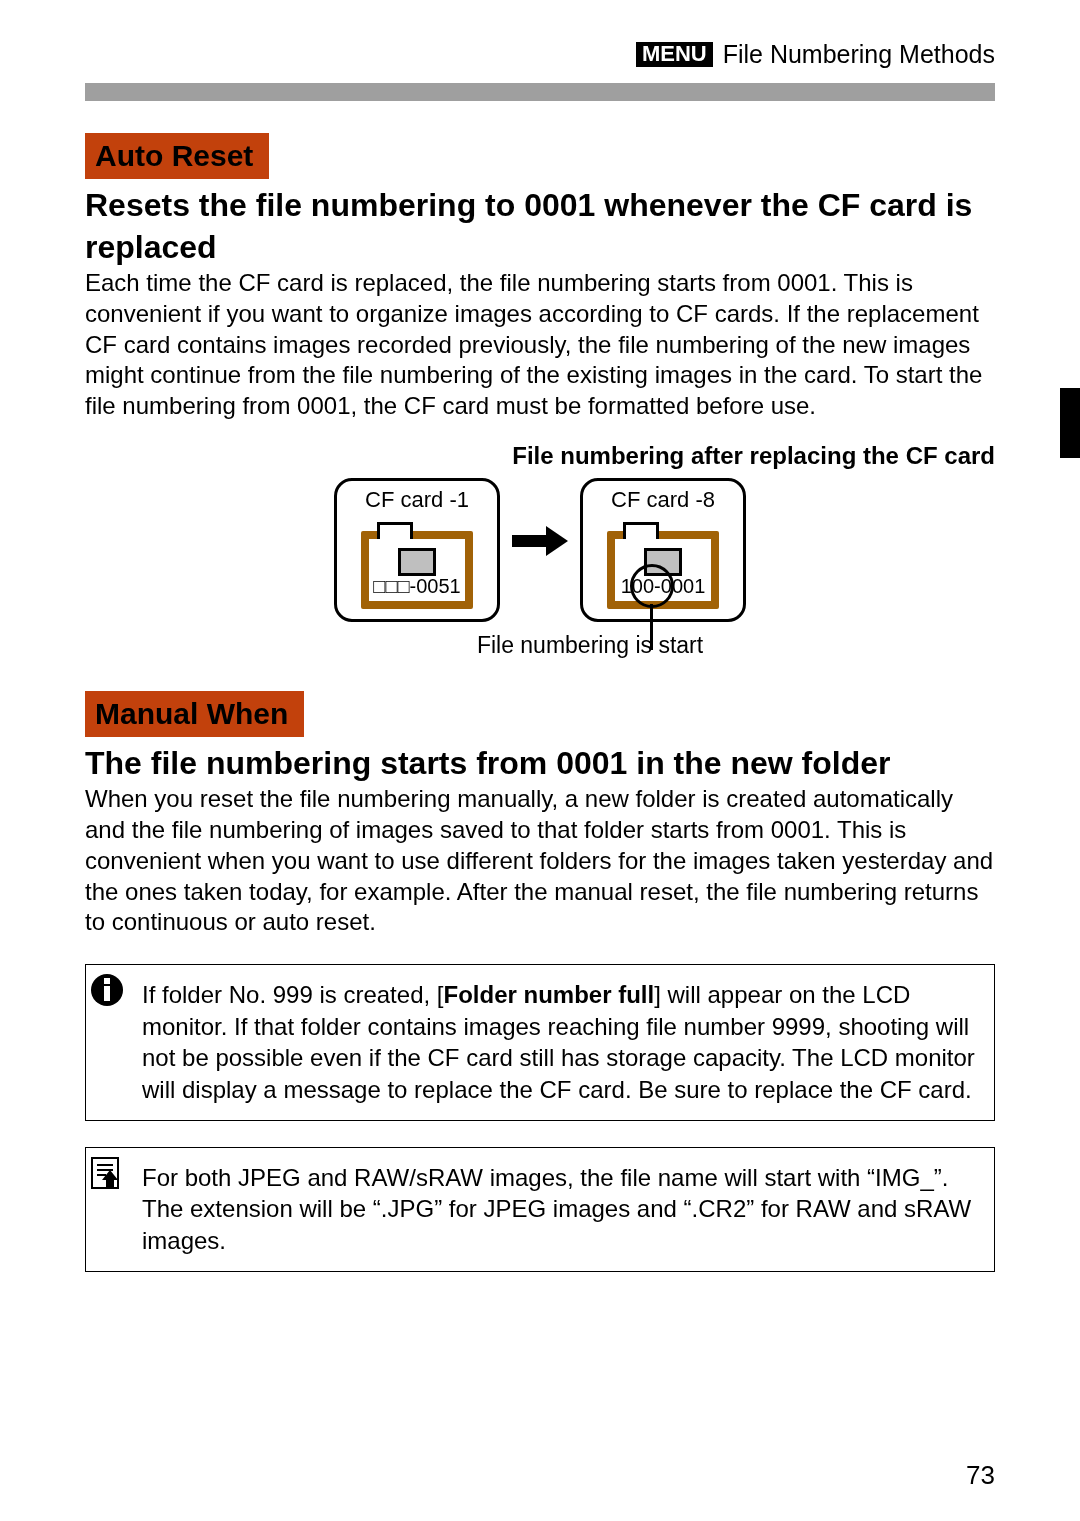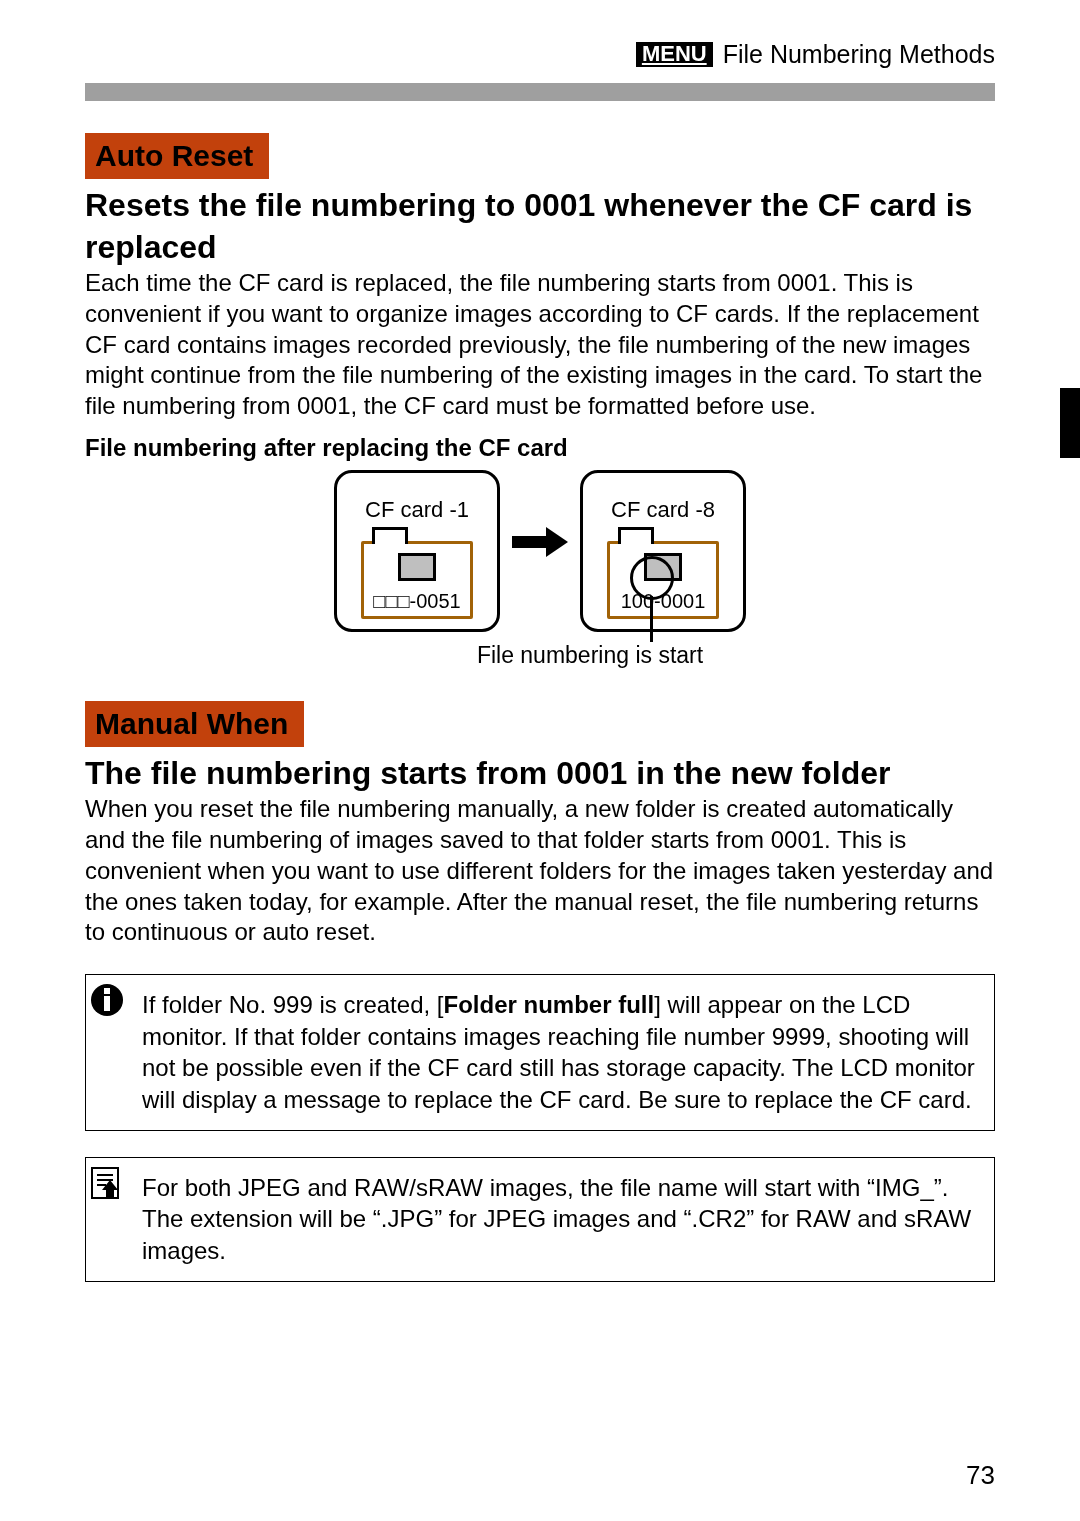--- a/index.html
+++ b/index.html
@@ -34,21 +34,20 @@
   .menu-badge {
     display: inline-block;
     background: #000;
     color: #fff;
     font-weight: 700;
     font-size: 22px;
     letter-spacing: 0px;
     padding: 0px 6px 1px 6px;
     line-height: 24px;
     font-family: Arial, Helvetica, sans-serif;
-    text-decoration: underline;
   }
   .gray-rule {
     height: 18px;
     background: #9f9f9f;
     width: 100%;
   }
   .edge-tab {
     position: absolute;
     right: -85px;
     top: 348px;
@@ -69,58 +68,58 @@
     font-size: 32px;
     line-height: 1.3;
     margin: 6px 0 0 0;
   }
   .body-text {
     font-size: 24px;
     line-height: 1.28;
     margin: 0;
   }
   .diagram-title {
-    text-align: left;
+    text-align: right;
     font-weight: 700;
     font-size: 24px;
-    margin-top: 12px;
+    margin-top: 20px;
     margin-bottom: 8px;
   }
   .diagram-wrap {
     width: 420px;
     margin: 0 auto;
     position: relative;
   }
   .cards-row {
     display: flex;
     align-items: center;
     justify-content: center;
     gap: 12px;
   }
   .card {
     width: 160px;
     border: 3px solid #000;
     border-radius: 18px;
-    padding: 24px 0 10px 0;
+    padding: 6px 0 10px 0;
     text-align: center;
     background: #fff;
   }
   .card-label {
     font-size: 22px;
     margin-bottom: 4px;
   }
   .folder-wrap {
     display: flex;
     justify-content: center;
   }
   .folder {
     position: relative;
     width: 112px;
     height: 78px;
-    border: 3px solid #a16207;
+    border: 8px solid #a16207;
     border-radius: 2px;
     margin-top: 14px;
     background: #fff;
     box-sizing: border-box;
   }
   .folder::before {
     content: "";
     position: absolute;
     top: -17px;
     left: 8px;

